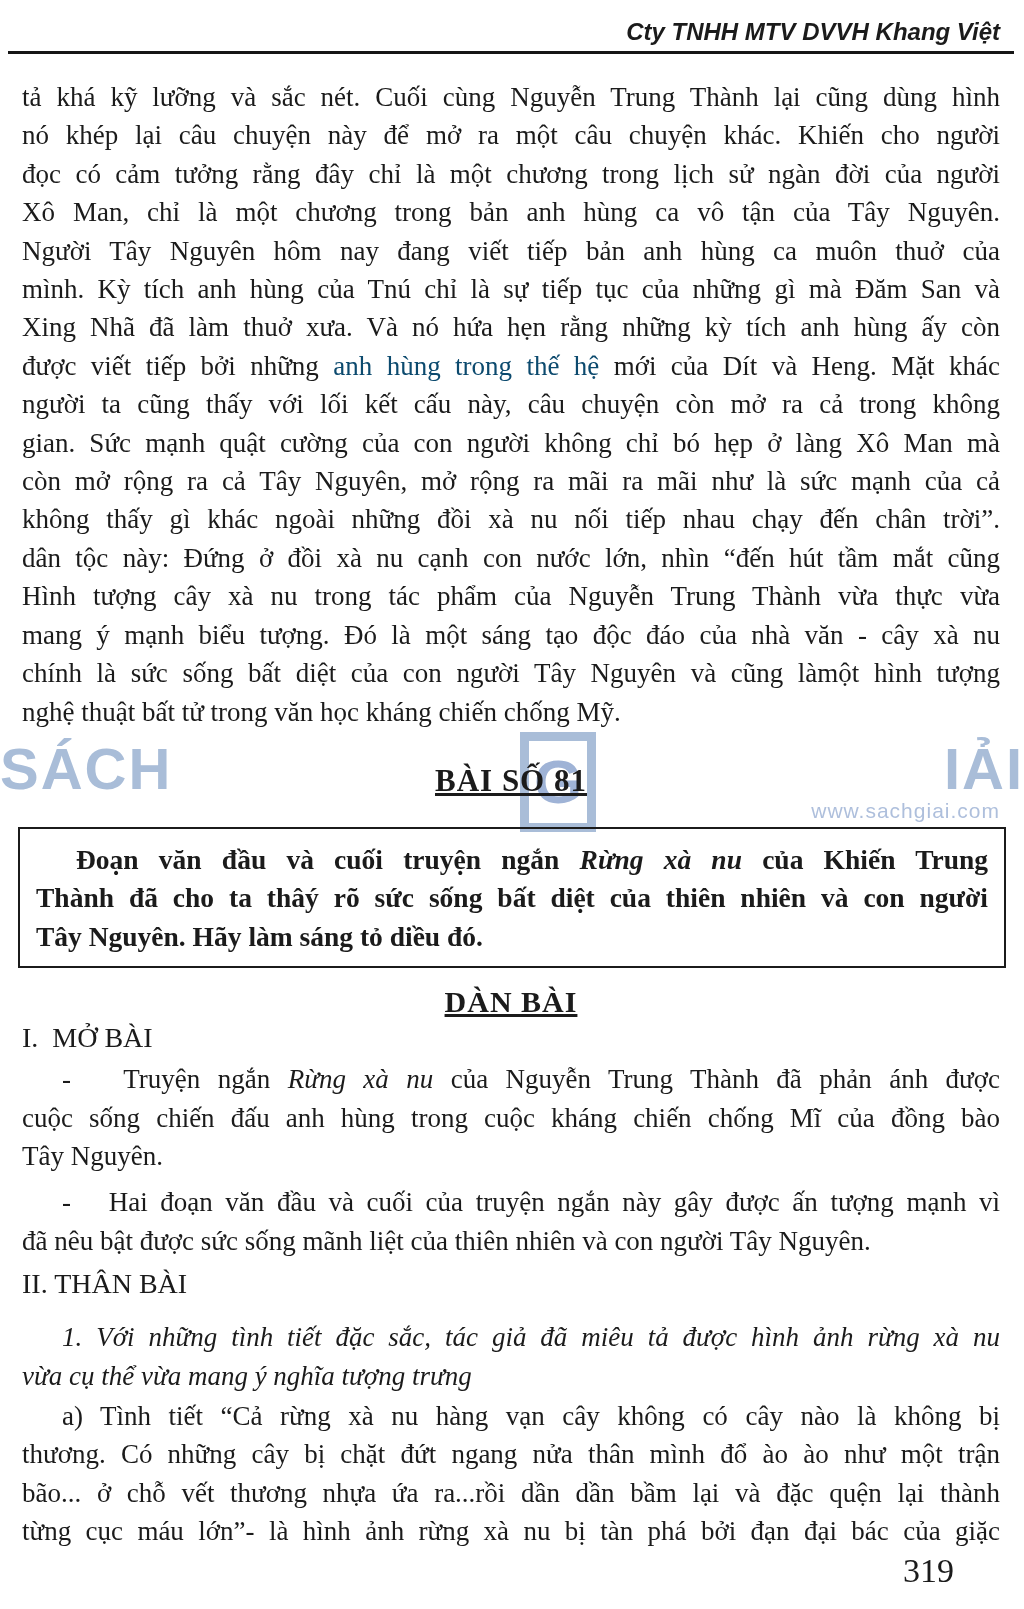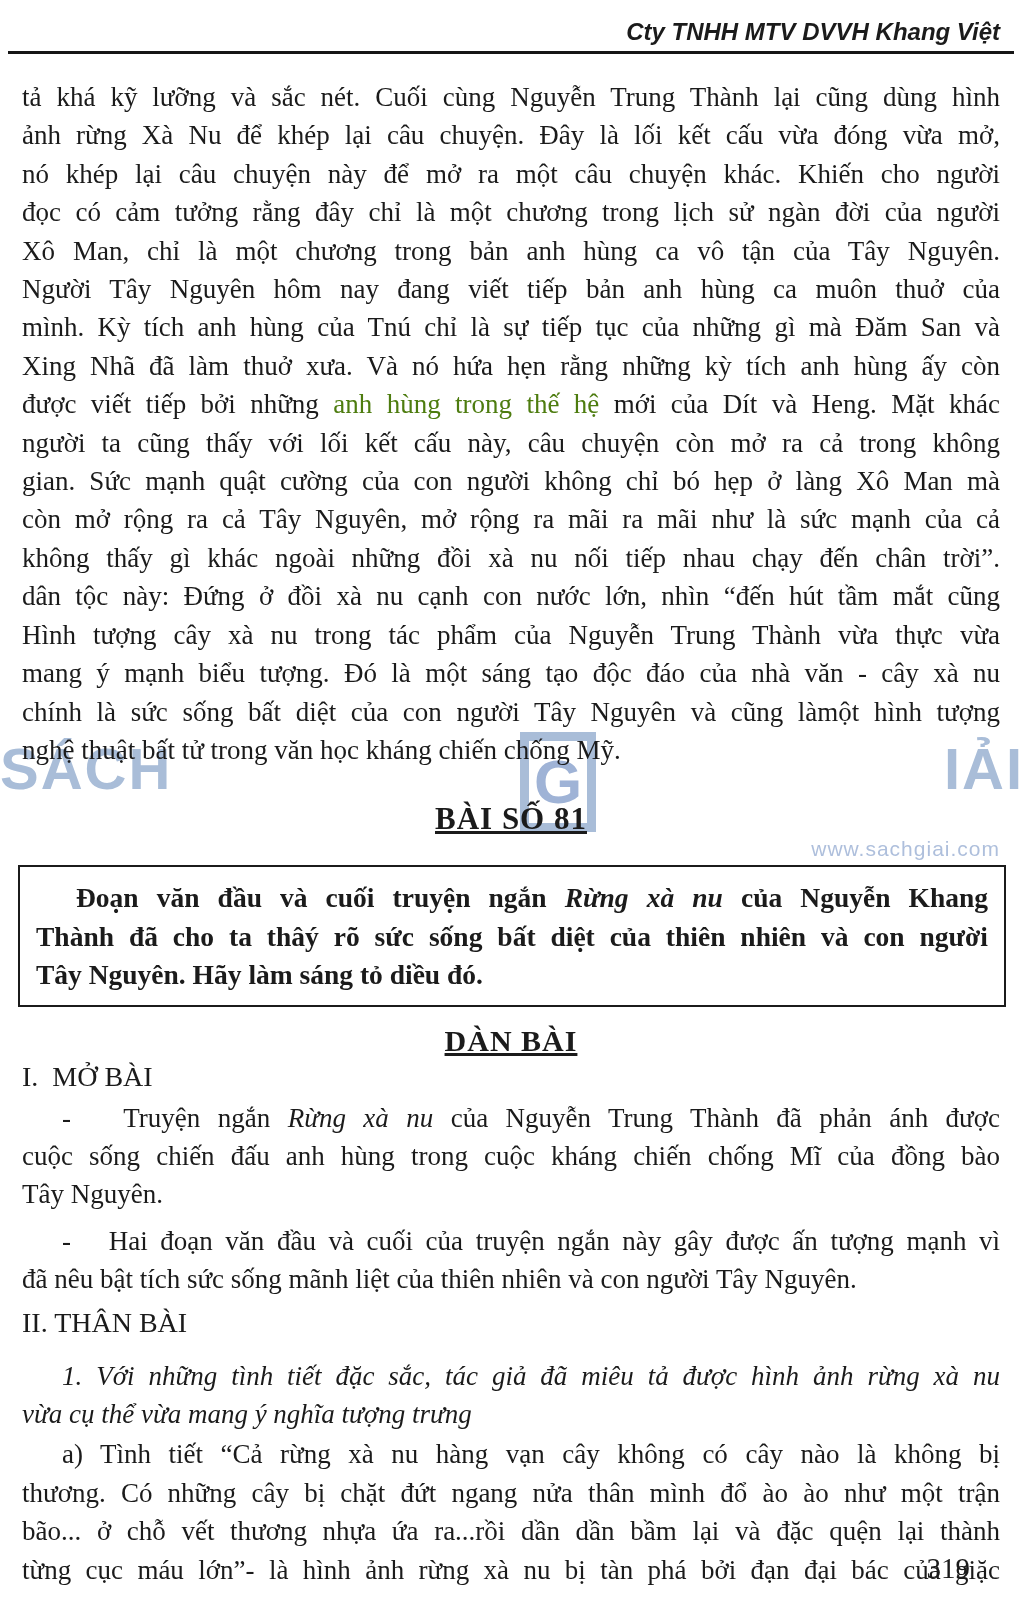--- a/index.html
+++ b/index.html
@@ -17,21 +17,21 @@
   .para{margin:0;}
   .line{
     font-size:27px;line-height:38.4px;
     text-align:justify;text-align-last:justify;-moz-text-align-last:justify;
     white-space:normal;
   }
   .line.last{text-align-last:left;-moz-text-align-last:left;}
   .line.indent{text-indent:40px;}
   .seg-i{font-style:italic;}
   .seg-bi{font-style:italic;font-weight:bold;}
-  .seg-light{color:#4d7c0f;}
+  .seg-light{color:#0c4a6e;}
   .italic .line{font-style:italic;}
   .bold .line{font-weight:bold;}
   .h-center{text-align:center;font-weight:bold;text-decoration:underline;}
   .h-left{font-size:28px;line-height:36px;}
   .url{
     text-align:right;font-family:"Liberation Sans",sans-serif;
     color:#aebfdc;font-size:21px;line-height:24px;letter-spacing:1px;
   }
   [data-name="section-heading"]{margin-top:32px;font-size:31px;line-height:36px;letter-spacing:1px;}
   [data-name="watermark-url"]{margin-top:0px;}
@@ -52,42 +52,41 @@
     display:flex;justify-content:space-between;align-items:flex-start;
     z-index:0;color:#a9bdd8;font-family:"Liberation Sans",sans-serif;font-weight:bold;
   }
   .wm-text{font-size:58px;line-height:58px;margin-top:8px;letter-spacing:2px;}
   .wm-logo{
     width:58px;height:82px;border:9px solid #a9bdd8;background:#ffffff;
     display:flex;align-items:center;justify-content:center;margin:0 4px;
   }
   .wm-g{font-size:62px;line-height:62px;color:#9fb3d6;}
   .pagenum{
-    position:absolute;top:1552px;right:54px;font-size:29px;z-index:1;
+    position:absolute;top:1552px;right:70px;font-size:34px;z-index:1;
   }
 </style>
 </head>
 <body>
 
 <div class="page" data-name="book-page">
   <div class="header" data-name="publisher-header">Cty TNHH MTV DVVH Khang Việt</div>
   <div class="rule" data-name="header-rule"></div>
 
   <div class="watermark" data-name="sachgiai-watermark">
     <span class="wm-text" data-name="watermark-text-sach">SÁCH</span>
     <span class="wm-logo" data-name="sachgiai-logo-icon">
         <span class="wm-g" data-name="watermark-logo-letter">G</span>
       </span>
     <span class="wm-text" data-name="watermark-text-iai">IẢI</span>
   </div>
 
   <div id="content-root" data-name="page-content">
       <div data-name="paragraph-xa-nu-analysis" class="para">
         <div class="line" data-name="text-line"><span data-name="text-segment">tả khá kỹ lưỡng và sắc nét. Cuối cùng Nguyễn Trung Thành lại cũng dùng hình</span></div>
-        <div class="line" data-name="text-line"><span data-name="text-segment">ảnh rừng Xà Nu để khép lại câu chuyện. Đây là lối kết cấu vừa đóng vừa mở,</span></div>
         <div class="line" data-name="text-line"><span data-name="text-segment">nó khép lại câu chuyện này để mở ra một câu chuyện khác. Khiến cho người</span></div>
         <div class="line" data-name="text-line"><span data-name="text-segment">đọc có cảm tưởng rằng đây chỉ là một chương trong lịch sử ngàn đời của người</span></div>
         <div class="line" data-name="text-line"><span data-name="text-segment">Xô Man, chỉ là một chương trong bản anh hùng ca vô tận của Tây Nguyên.</span></div>
         <div class="line" data-name="text-line"><span data-name="text-segment">Người Tây Nguyên hôm nay đang viết tiếp bản anh hùng ca muôn thuở của</span></div>
         <div class="line" data-name="text-line"><span data-name="text-segment">mình. Kỳ tích anh hùng của Tnú chỉ là sự tiếp tục của những gì mà Đăm San và</span></div>
         <div class="line" data-name="text-line"><span data-name="text-segment">Xing Nhã đã làm thuở xưa. Và nó hứa hẹn rằng những kỳ tích anh hùng ấy còn</span></div>
         <div class="line" data-name="text-line"><span data-name="text-segment">được viết tiếp bởi những </span><span class="seg-light" data-name="text-segment-light">anh hùng trong thế hệ</span><span data-name="text-segment"> mới của Dít và Heng. Mặt khác</span></div>
         <div class="line" data-name="text-line"><span data-name="text-segment">người ta cũng thấy với lối kết cấu này, câu chuyện còn mở ra cả trong không</span></div>
         <div class="line" data-name="text-line"><span data-name="text-segment">gian. Sức mạnh quật cường của con người không chỉ bó hẹp ở làng Xô Man mà</span></div>
         <div class="line" data-name="text-line"><span data-name="text-segment">còn mở rộng ra cả Tây Nguyên, mở rộng ra mãi ra mãi như là sức mạnh của cả</span></div>
@@ -96,34 +95,34 @@
       </div>
       <div data-name="paragraph-xa-nu-symbolism" class="para">
         <div class="line" data-name="text-line"><span data-name="text-segment">Hình tượng cây xà nu trong tác phẩm của Nguyễn Trung Thành vừa thực vừa</span></div>
         <div class="line" data-name="text-line"><span data-name="text-segment">mang ý mạnh biểu tượng. Đó là một sáng tạo độc đáo của nhà văn - cây xà nu</span></div>
         <div class="line" data-name="text-line"><span data-name="text-segment">chính là sức sống bất diệt của con người Tây Nguyên và cũng làmột hình tượng</span></div>
         <div class="line last" data-name="text-line"><span data-name="text-segment">nghệ thuật bất tử trong văn học kháng chiến chống Mỹ.</span></div>
       </div>
       <div data-name="section-heading" class="h-center">BÀI SỐ 81</div>
       <div data-name="watermark-url" class="url">www.sachgiai.com</div>
       <div data-name="essay-prompt-box" class="para bold">
-        <div class="line indent" data-name="text-line"><span data-name="text-segment">Đoạn văn đầu và cuối truyện ngắn </span><span class="seg-bi" data-name="text-segment-bi">Rừng xà nu</span><span data-name="text-segment"> của Nguyễn Khang</span></div>
+        <div class="line indent" data-name="text-line"><span data-name="text-segment">Đoạn văn đầu và cuối truyện ngắn </span><span class="seg-bi" data-name="text-segment-bi">Rừng xà nu</span><span data-name="text-segment"> của Khiến Trung</span></div>
         <div class="line" data-name="text-line"><span data-name="text-segment">Thành đã cho ta thâý rõ sức sống bất diệt của thiên nhiên và con người</span></div>
         <div class="line last" data-name="text-line"><span data-name="text-segment">Tây Nguyên. Hãy làm sáng tỏ diều đó.</span></div>
       </div>
       <div data-name="outline-heading" class="h-center">DÀN BÀI</div>
       <div data-name="opening-heading" class="h-left">I.&nbsp;&nbsp;MỞ BÀI</div>
       <div data-name="opening-point-1" class="para">
         <div class="line indent" data-name="text-line"><span data-name="text-segment">-&nbsp;&nbsp;&nbsp;Truyện ngắn </span><span class="seg-i" data-name="text-segment-i">Rừng xà nu</span><span data-name="text-segment"> của Nguyễn Trung Thành đã phản ánh được</span></div>
         <div class="line" data-name="text-line"><span data-name="text-segment">cuộc sống chiến đấu anh hùng trong cuộc kháng chiến chống Mĩ của đồng bào</span></div>
         <div class="line last" data-name="text-line"><span data-name="text-segment">Tây Nguyên.</span></div>
       </div>
       <div data-name="opening-point-2" class="para">
         <div class="line indent" data-name="text-line"><span data-name="text-segment">-&nbsp;&nbsp;&nbsp;Hai đoạn văn đầu và cuối của truyện ngắn này gây được ấn tượng mạnh vì</span></div>
-        <div class="line last" data-name="text-line"><span data-name="text-segment">đã nêu bật tích sức sống mãnh liệt của thiên nhiên và con người Tây Nguyên.</span></div>
+        <div class="line last" data-name="text-line"><span data-name="text-segment">đã nêu bật được sức sống mãnh liệt của thiên nhiên và con người Tây Nguyên.</span></div>
       </div>
       <div data-name="body-heading" class="h-left">II. THÂN BÀI</div>
       <div data-name="body-point-1-title" class="para italic">
         <div class="line indent" data-name="text-line"><span data-name="text-segment">1. Với những tình tiết đặc sắc, tác giả đã miêu tả được hình ảnh rừng xà nu</span></div>
         <div class="line last" data-name="text-line"><span data-name="text-segment">vừa cụ thể vừa mang ý nghĩa tượng trưng</span></div>
       </div>
       <div data-name="body-point-1a" class="para">
         <div class="line indent" data-name="text-line"><span data-name="text-segment">a) Tình tiết “Cả rừng xà nu hàng vạn cây không có cây nào là không bị</span></div>
         <div class="line" data-name="text-line"><span data-name="text-segment">thương. Có những cây bị chặt đứt ngang nửa thân mình đổ ào ào như một trận</span></div>
         <div class="line" data-name="text-line"><span data-name="text-segment">bão... ở chỗ vết thương nhựa ứa ra...rồi dần dần bầm lại và đặc quện lại thành</span></div>

